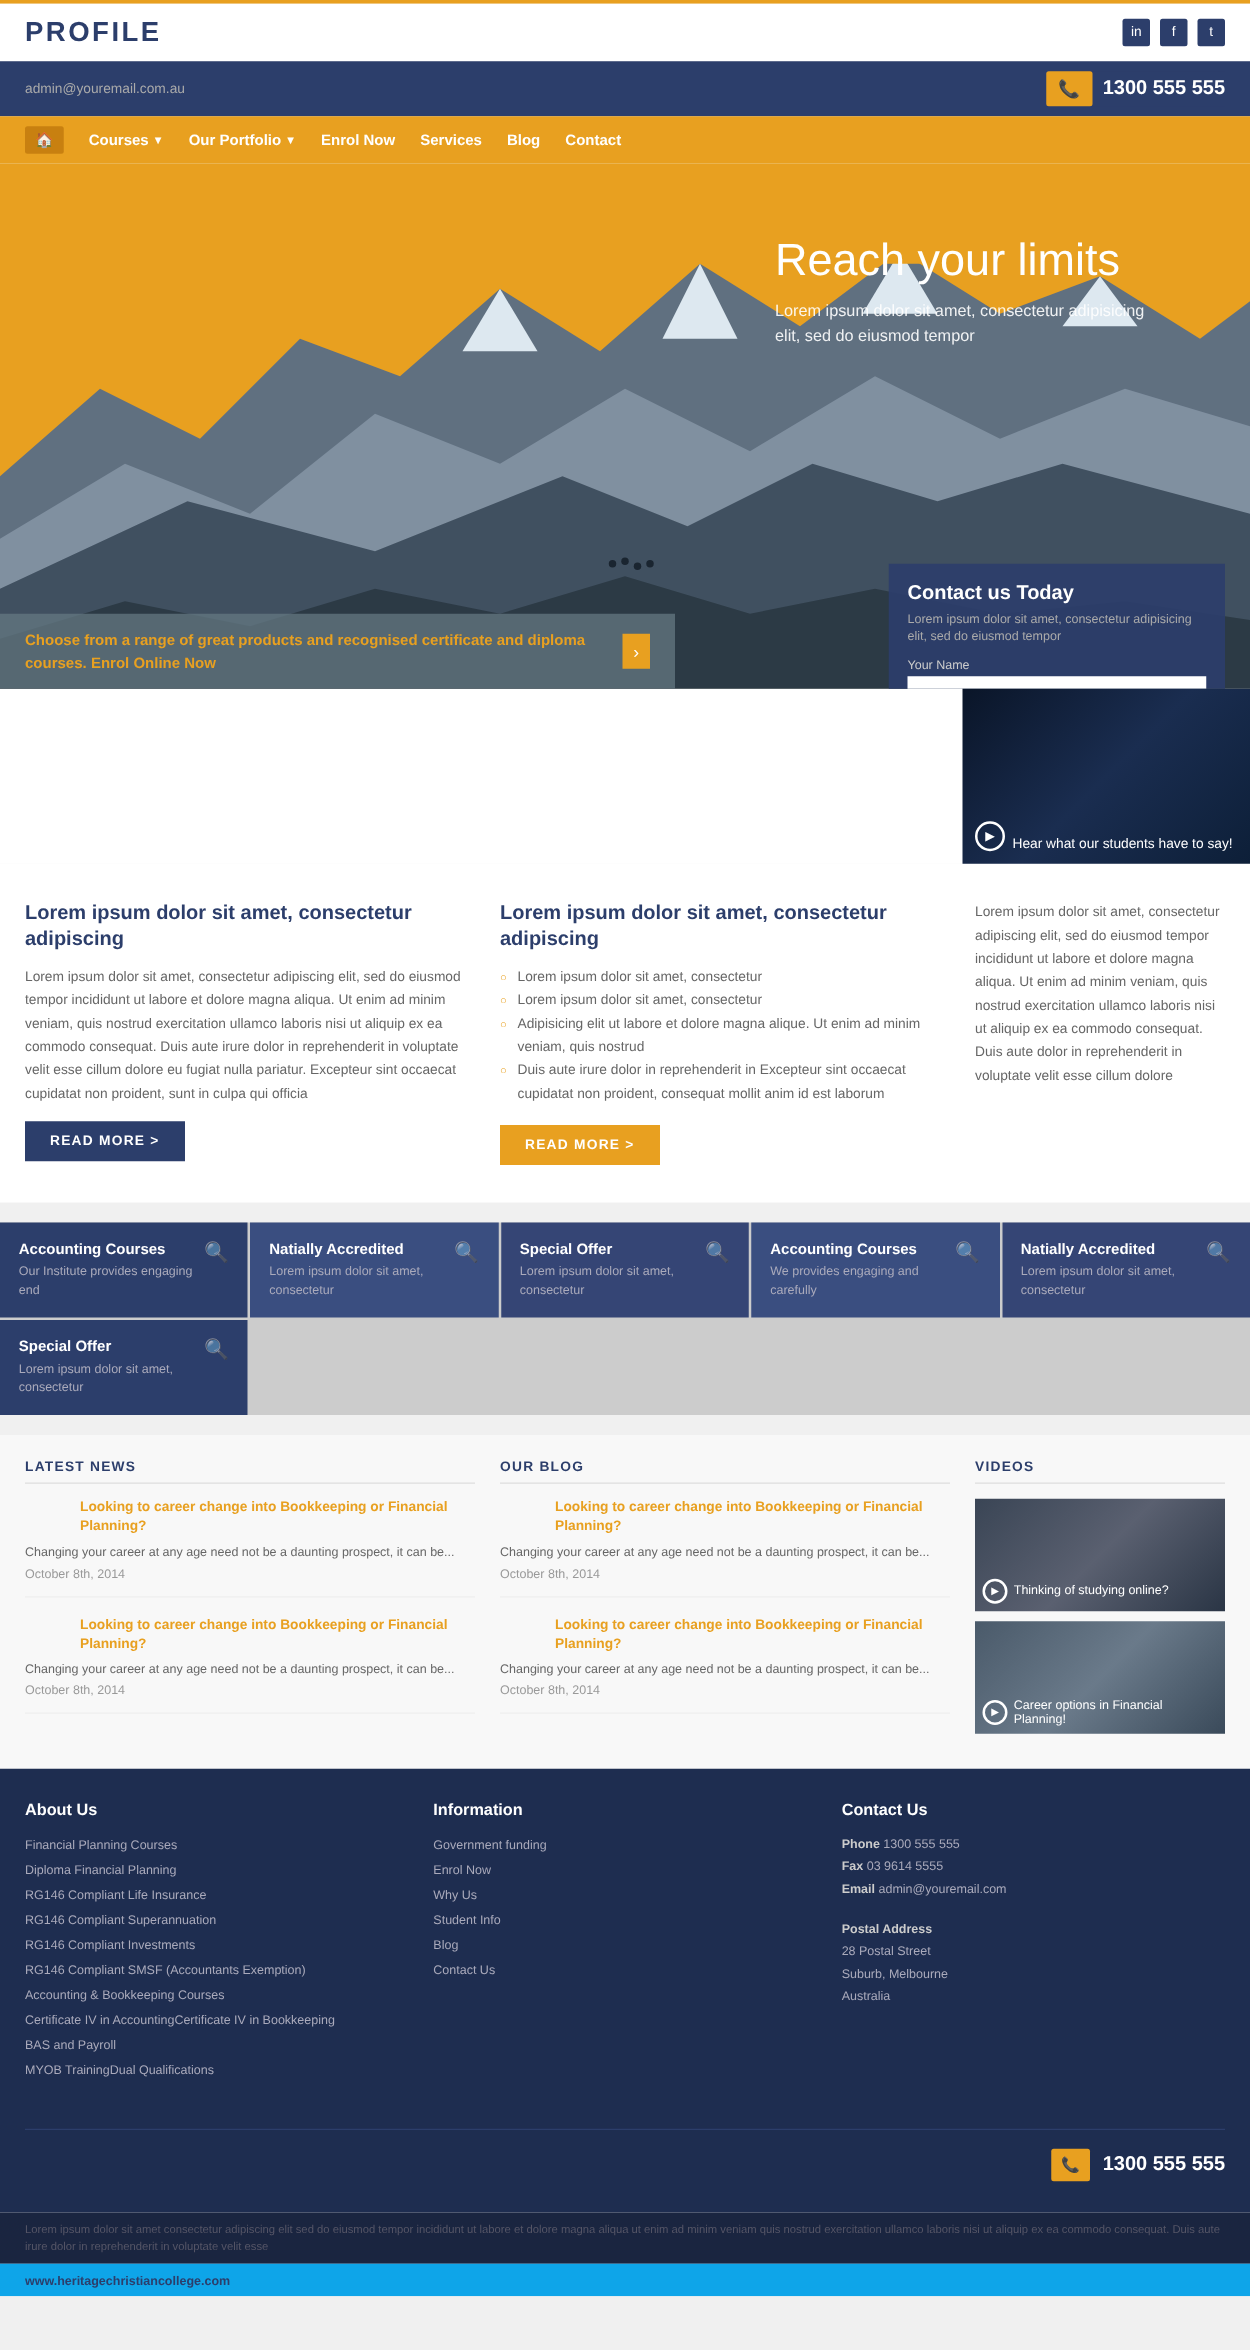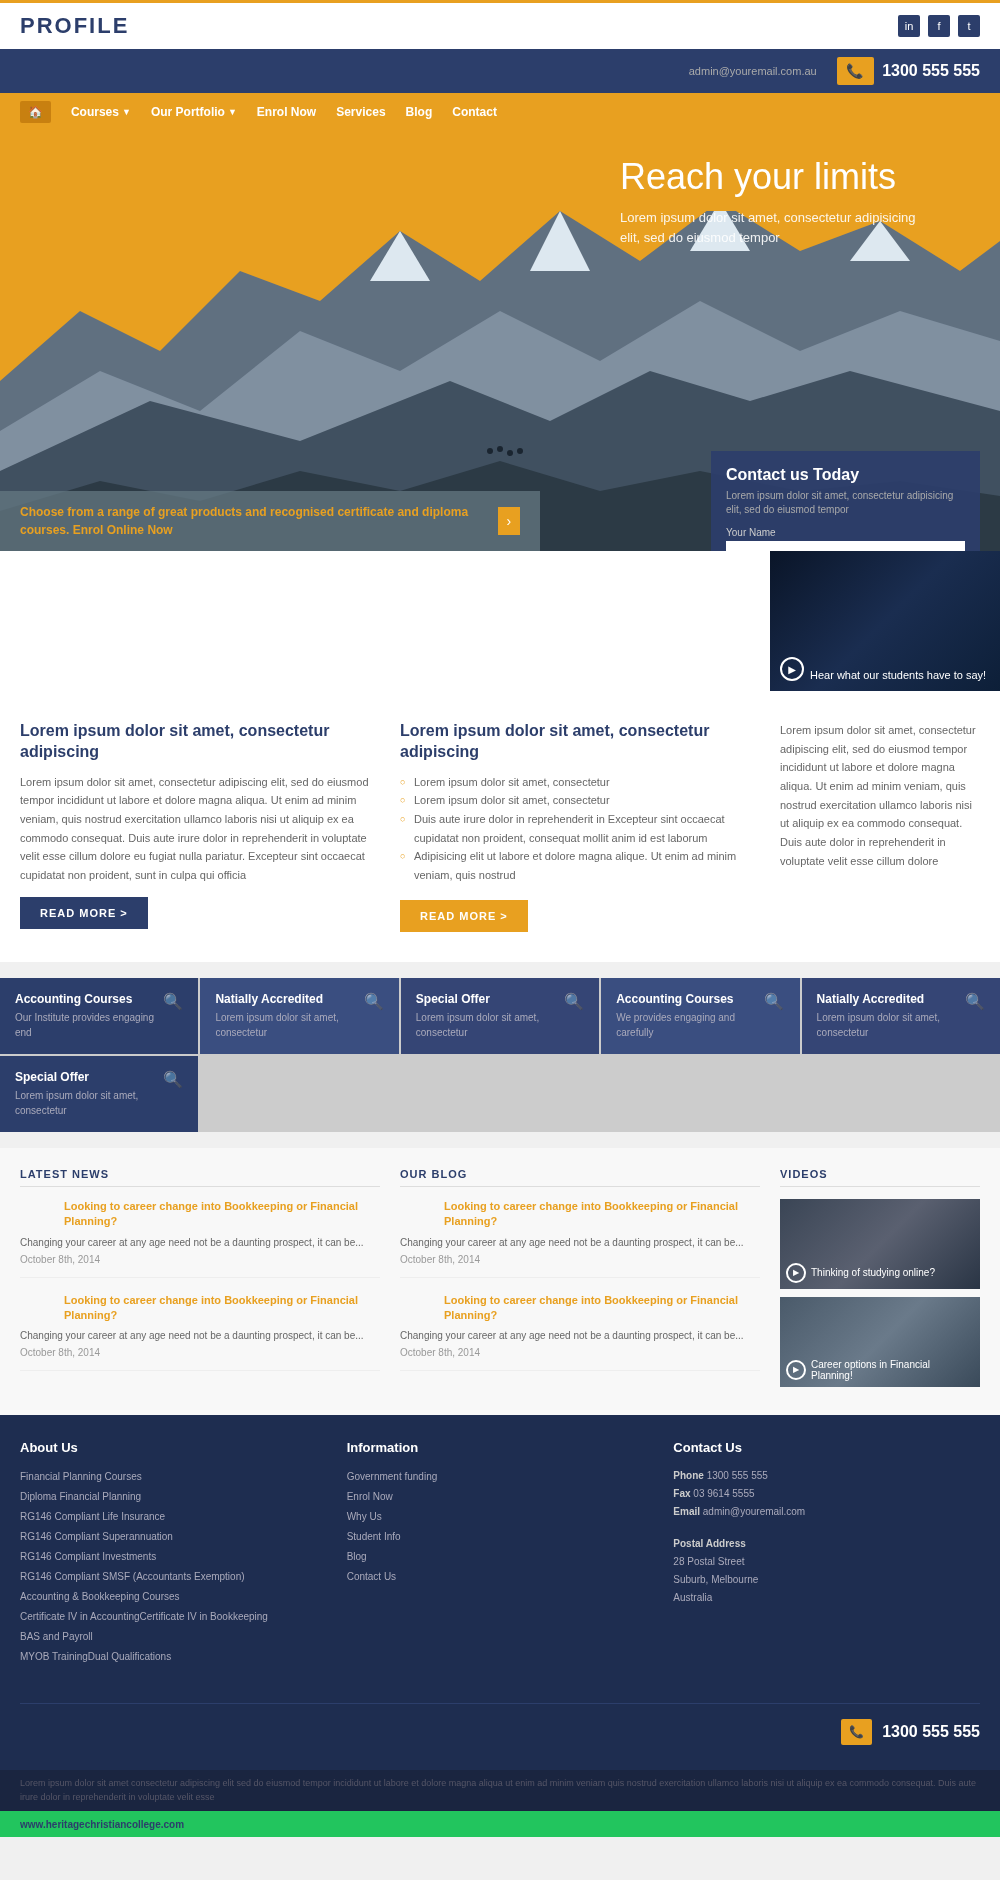--- a/index.html
+++ b/index.html
@@ -5,36 +5,36 @@
     * { box-sizing: border-box; margin: 0; padding: 0; }
     body { font-family: Arial, sans-serif; font-size: 12px; color: #333; background: #f0f0f0; width: 1000px; }
 
     
     .top-bar { background: #fff; padding: 10px 20px; display: flex; justify-content: space-between; align-items: center; }
     .brand-name { font-size: 22px; font-weight: bold; color: #2c3e6b; letter-spacing: 2px; }
     .social-icons { display: flex; gap: 8px; }
     .social-icon { width: 22px; height: 22px; background: #2c3e6b; display: flex; align-items: center; justify-content: center; color: #fff; font-size: 11px; border-radius: 2px; cursor: pointer; }
 
     
-    .contact-bar { background: #2c3e6b; padding: 8px 20px; display: flex; justify-content: flex-end; align-items: center; gap: 20px; }
+    .contact-bar { background: #2c3e6b; padding: 8px 20px; display: flex; justify-content: space-between; align-items: center; gap: 36px; }
     .contact-email { color: #aaa; font-size: 11px; }
     .phone-section { background: #2c3e6b; display: flex; align-items: center; gap: 8px; }
     .phone-icon-box { background: #e8a020; padding: 6px 10px; display: flex; align-items: center; justify-content: center; border-radius: 2px; }
     .phone-number { color: #fff; font-size: 16px; font-weight: bold; }
 
     
     .nav-bar { background: #e8a020; padding: 8px 20px; display: flex; gap: 20px; align-items: center; }
     .nav-item { color: #fff; font-size: 12px; font-weight: bold; cursor: pointer; display: flex; align-items: center; gap: 3px; }
     .nav-item.home { background: #c88010; padding: 4px 8px; border-radius: 2px; }
     .nav-item .arrow { font-size: 9px; }
 
     
     .hero { position: relative; height: 420px; overflow: hidden; }
     .hero-mountain-svg { position: absolute; top: 0; left: 0; width: 100%; height: 100%; }
-    .hero-text { position: absolute; top: 25px; right: 80px; color: #fff; text-align: left; max-width: 300px; }
+    .hero-text { position: absolute; top: 56px; right: 80px; color: #fff; text-align: left; max-width: 300px; }
     .hero-title { font-size: 36px; font-weight: 300; margin-bottom: 10px; }
     .hero-subtitle { font-size: 13px; line-height: 1.5; opacity: 0.9; }
     .hero-bottom-bar { position: absolute; bottom: 0; left: 0; width: 54%; background: rgba(100, 120, 130, 0.75); padding: 12px 20px; display: flex; align-items: center; justify-content: space-between; }
     .hero-bottom-text { color: #fff; font-size: 12px; line-height: 1.5; }
     .hero-bottom-text span { color: #e8a020; font-weight: bold; }
     .hero-arrow-btn { background: #e8a020; color: #fff; width: 28px; height: 28px; display: flex; align-items: center; justify-content: center; cursor: pointer; font-size: 14px; }
 
     
     .contact-form { position: absolute; bottom: 0; right: 20px; width: 269px; background: rgba(44, 62, 107, 0.92); padding: 15px; color: #fff; }
     .form-title { font-size: 16px; font-weight: bold; margin-bottom: 5px; }
@@ -80,21 +80,21 @@
     .footer-grid { display: grid; grid-template-columns: 1fr 1fr 1fr; gap: 20px; margin-bottom: 36px; }
     .footer-col-title { color: #fff; font-size: 13px; font-weight: bold; margin-bottom: 12px; }
     .footer-link { color: #aab; font-size: 10px; line-height: 2; cursor: pointer; display: block; }
     .footer-contact-item { font-size: 10px; color: #aab; line-height: 1.8; }
     .footer-contact-label { color: #ccc; font-weight: bold; }
     .footer-bottom { border-top: 1px solid #2c3e6b; padding-top: 15px; display: flex; justify-content: flex-end; align-items: center; gap: 10px; }
     .footer-phone { color: #fff; font-size: 16px; font-weight: bold; }
     .footer-phone-icon { background: #e8a020; padding: 6px 8px; color: #fff; font-size: 12px; border-radius: 2px; }
     .bottom-bar { background: #1a2540; padding: 6px 20px; }
     .bottom-bar-text { color: #556; font-size: 9px; line-height: 1.6; }
-    .footer-url { background: #22c55e; padding: 6px 20px; }
+    .footer-url { background: #0ea5e9; padding: 6px 20px; }
     .footer-url-text { color: #2c3e6b; font-size: 10px; font-weight: bold; }
 
     
     .top-accent { background: #e8a020; height: 3px; }
   </style>
 </head>
 <body>
 
 <div class="top-accent"></div>
 
@@ -192,22 +192,22 @@
     <div class="col-title">Lorem ipsum dolor sit amet, consectetur adipiscing</div>
     <div class="col-text">Lorem ipsum dolor sit amet, consectetur adipiscing elit, sed do eiusmod tempor incididunt ut labore et dolore magna aliqua. Ut enim ad minim veniam, quis nostrud exercitation ullamco laboris nisi ut aliquip ex ea commodo consequat. Duis aute irure dolor in reprehenderit in voluptate velit esse cillum dolore eu fugiat nulla pariatur. Excepteur sint occaecat cupidatat non proident, sunt in culpa qui officia</div>
     <button class="read-more-btn dark">READ MORE &gt;</button>
   </div>
 
   <div class="content-col">
     <div class="col-title">Lorem ipsum dolor sit amet, consectetur adipiscing</div>
     <ul class="bullet-list">
       <li>Lorem ipsum dolor sit amet, consectetur</li>
       <li>Lorem ipsum dolor sit amet, consectetur</li>
+      <li>Adipisicing elit ut labore et dolore magna alique. Ut enim ad minim veniam, quis nostrud</li>
       <li>Duis aute irure dolor in reprehenderit in Excepteur sint occaecat cupidatat non proident, consequat mollit anim id est laborum</li>
-      <li>Adipisicing elit ut labore et dolore magna alique. Ut enim ad minim veniam, quis nostrud</li>
     </ul>
     <button class="read-more-btn orange">READ MORE &gt;</button>
   </div>
 
   <div class="content-col-right" style="flex:0 0 200px;">
     <div class="right-col-text">Lorem ipsum dolor sit amet, consectetur adipiscing elit, sed do eiusmod tempor incididunt ut labore et dolore magna aliqua. Ut enim ad minim veniam, quis nostrud exercitation ullamco laboris nisi ut aliquip ex ea commodo consequat. Duis aute dolor in reprehenderit in voluptate velit esse cillum dolore</div>
   </div>
 </div>
 
 <div class="features-grid">

